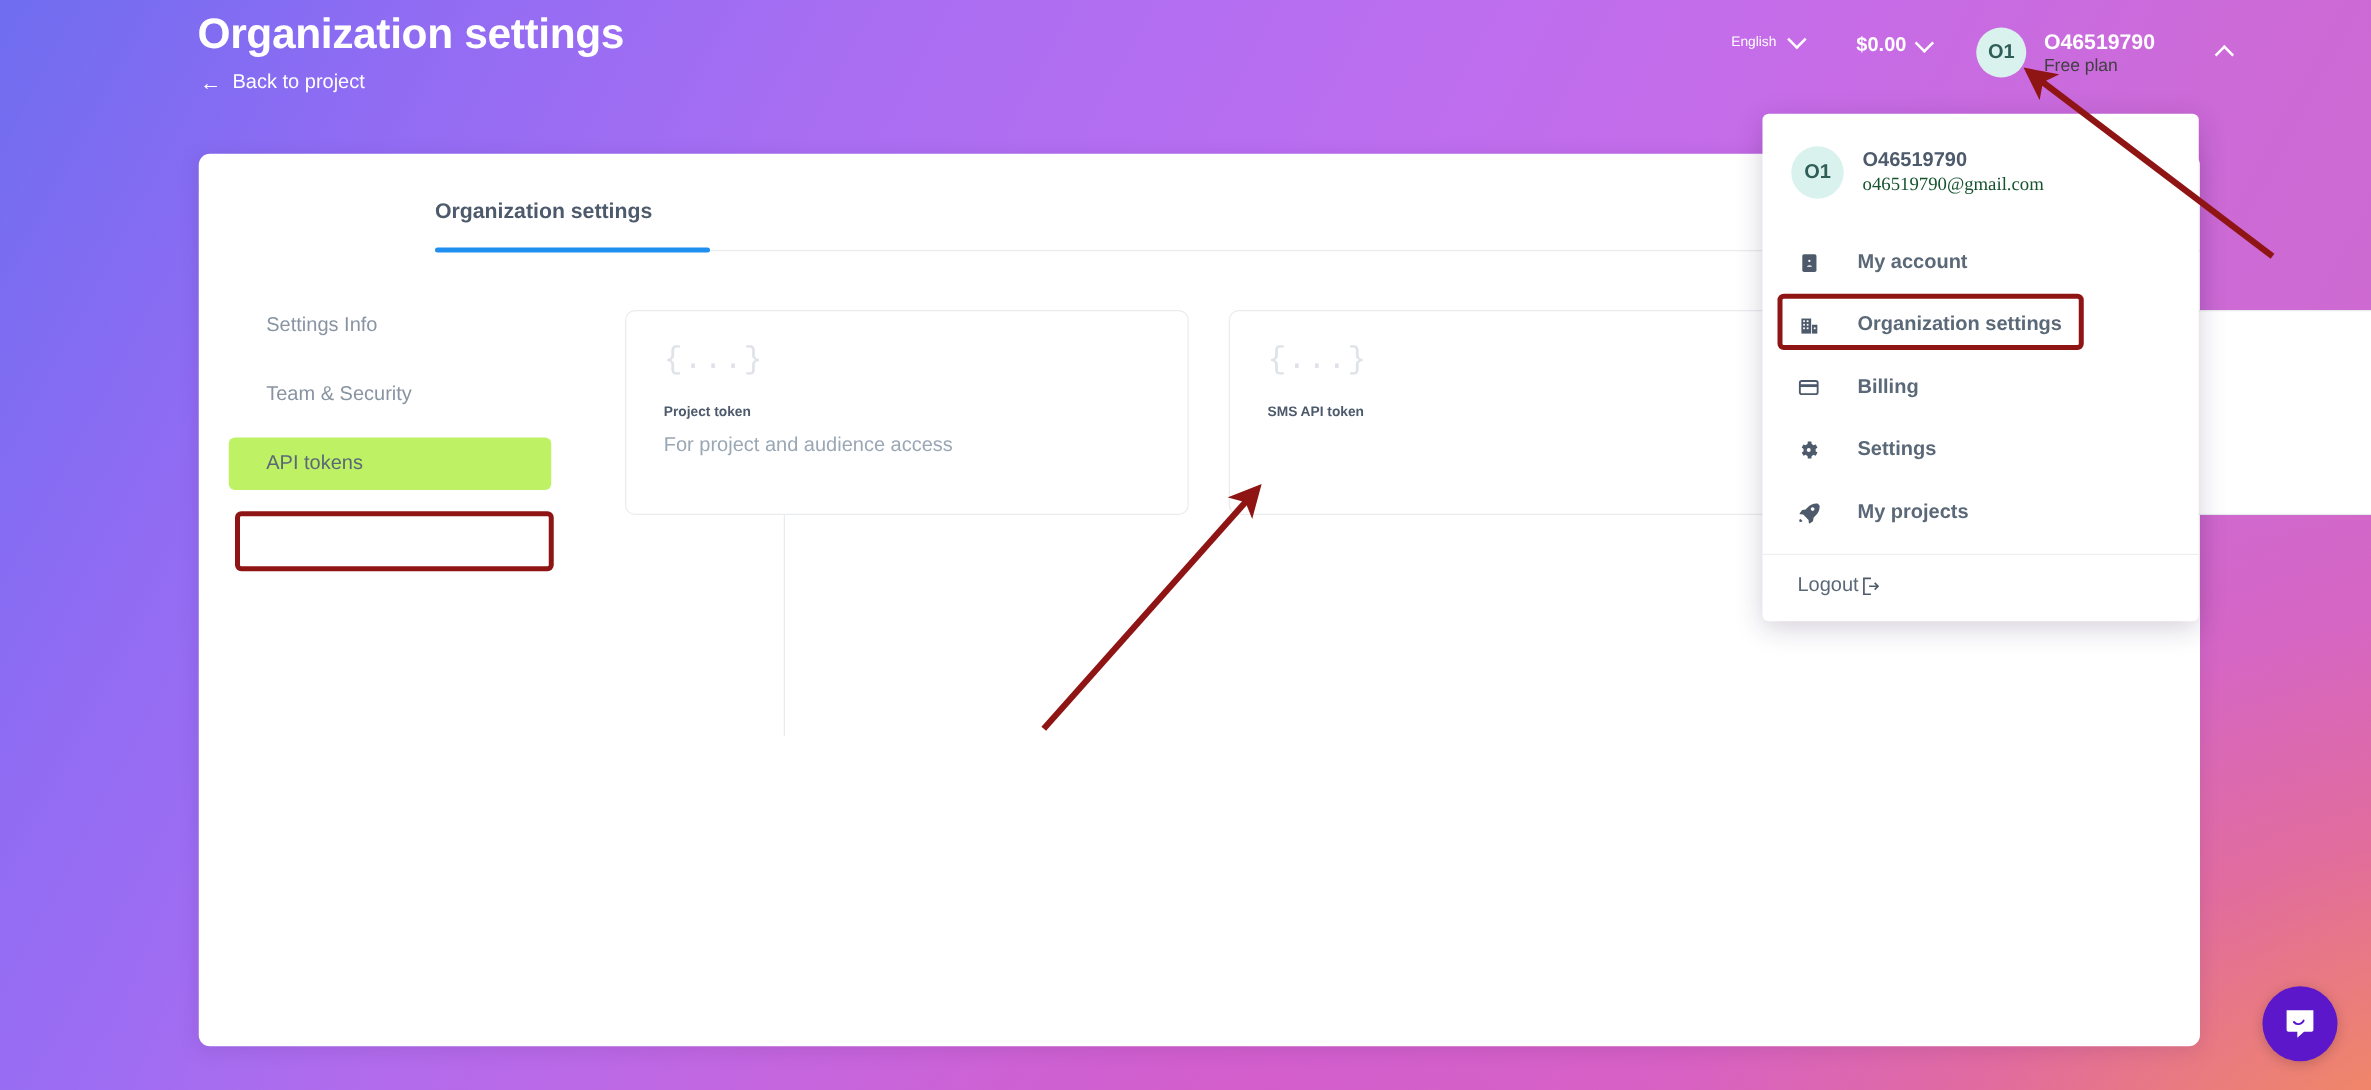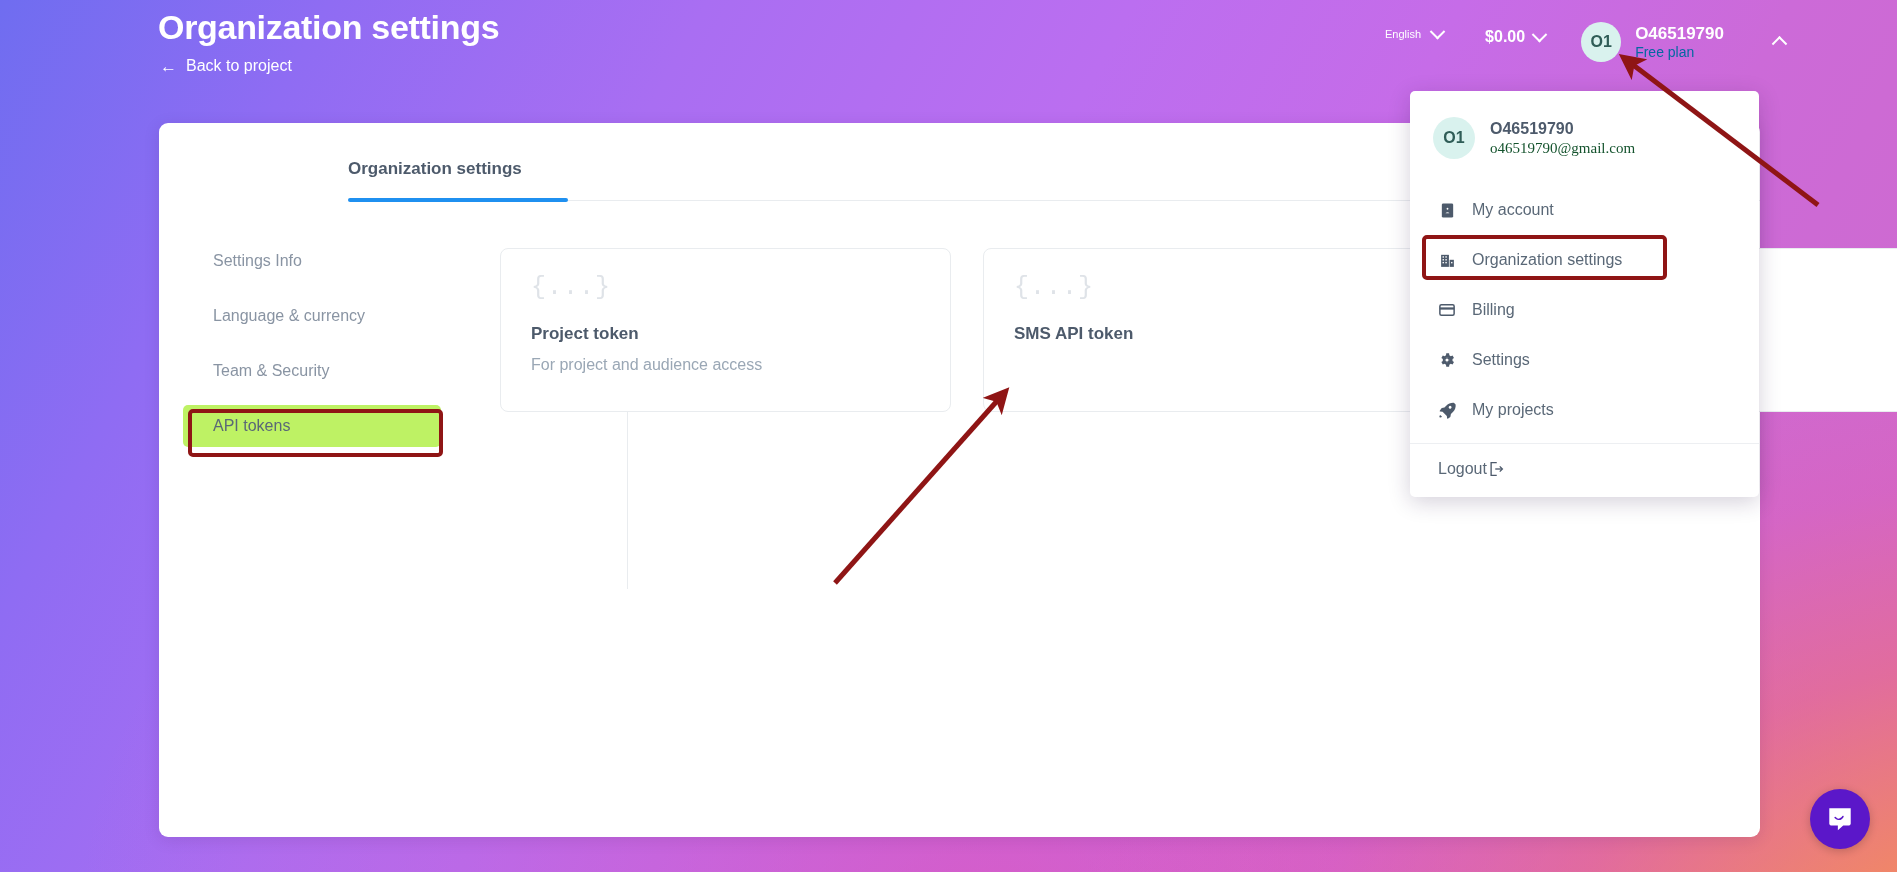--- a/index.html
+++ b/index.html
@@ -76,21 +76,21 @@
   }
   .avatar {
     width: 40px; height: 40px; border-radius: 50%;
     background: #d9f2ee;
     color: #2f5d57;
     font-size: 16px; font-weight: bold;
     display: flex; align-items: center; justify-content: center;
   }
   .acct-lines { line-height: 1.25; }
   .acct-name { font-size: 17px; font-weight: bold; color: #fff; }
-  .acct-plan { font-size: 14px; color: #0369a1; }
+  .acct-plan { font-size: 14px; color: #404040; }
   .top-chev-btn { margin-right: 112px; margin-top: 6px; }
 
   
   .panel {
     position: absolute;
     left: 159px; top: 123px;
     width: 1601px; height: 714px;
     background: #ffffff;
     border-radius: 9px;
     box-shadow: 0 3px 16px rgba(60,20,90,0.13);
@@ -169,21 +169,21 @@
   }
   .token-brace {
     font-size: 25px;
     color: #dfe3e8;
     letter-spacing: 1px;
     line-height: 1;
     margin-bottom: 24px;
     font-family: "Liberation Mono", monospace;
   }
   .token-title {
-    font-size: 17px; font-weight: bold; color: #4d5a6b;
+    font-size: 11px; font-weight: bold; color: #4d5a6b;
     margin-bottom: 12px;
   }
   .token-sub { font-size: 16px; color: #9aa7b5; }
 
   
   .dropdown {
     position: absolute;
     left: 1410px; top: 91px;
     width: 349px; height: 406px;
     background: #ffffff;
@@ -200,27 +200,28 @@
     background: #d9f2ee; color: #2f5d57;
     font-size: 16px; font-weight: bold;
     display: flex; align-items: center; justify-content: center;
     flex: 0 0 auto;
   }
   .dd-name { font-size: 16px; font-weight: bold; color: #4d5a6b; }
   .dd-mail { font-size: 15px; color: #14532d; margin-top: 2px; font-family: Liberation Serif, serif; }
 
   .dd-items { margin-top: 26px; }
   .dd-item {
-    display: flex; align-items: center; gap: 16px;
+    display: flex; align-items: center; gap: 30px;
     height: 50px;
     padding-left: 28px;
     font-size: 16px;
     color: #5a6877;
     cursor: pointer;
     position: relative;
+    font-weight: bold;
   }
   .dd-icon {
     width: 18px; height: 18px;
     flex: 0 0 auto;
     display: flex; align-items: center; justify-content: center;
     color: #4d5a6b;
   }
   .dd-sep {
     margin: 8px 0 0 0;
     height: 1px; background: #edeff2;
@@ -307,21 +308,20 @@
     <div class="tab">Organization settings</div>
     <div class="tabs-divider"></div>
     <div class="tab-underline"></div>
   </div>
 
   <div class="subnav-divider"></div>
 </div>
 
 <div class="subnav">
   <div class="subnav-item">Settings Info</div>
-  <div class="subnav-item">Language &amp; currency</div>
   <div class="subnav-item">Team &amp; Security</div>
   <div class="subnav-item active">API tokens</div>
 </div>
 
 <div class="cards">
 
   <div class="token-card">
     <div class="token-brace">{...}</div>
     <div class="token-title">Project token</div>
     <div class="token-sub">For project and audience access</div>

